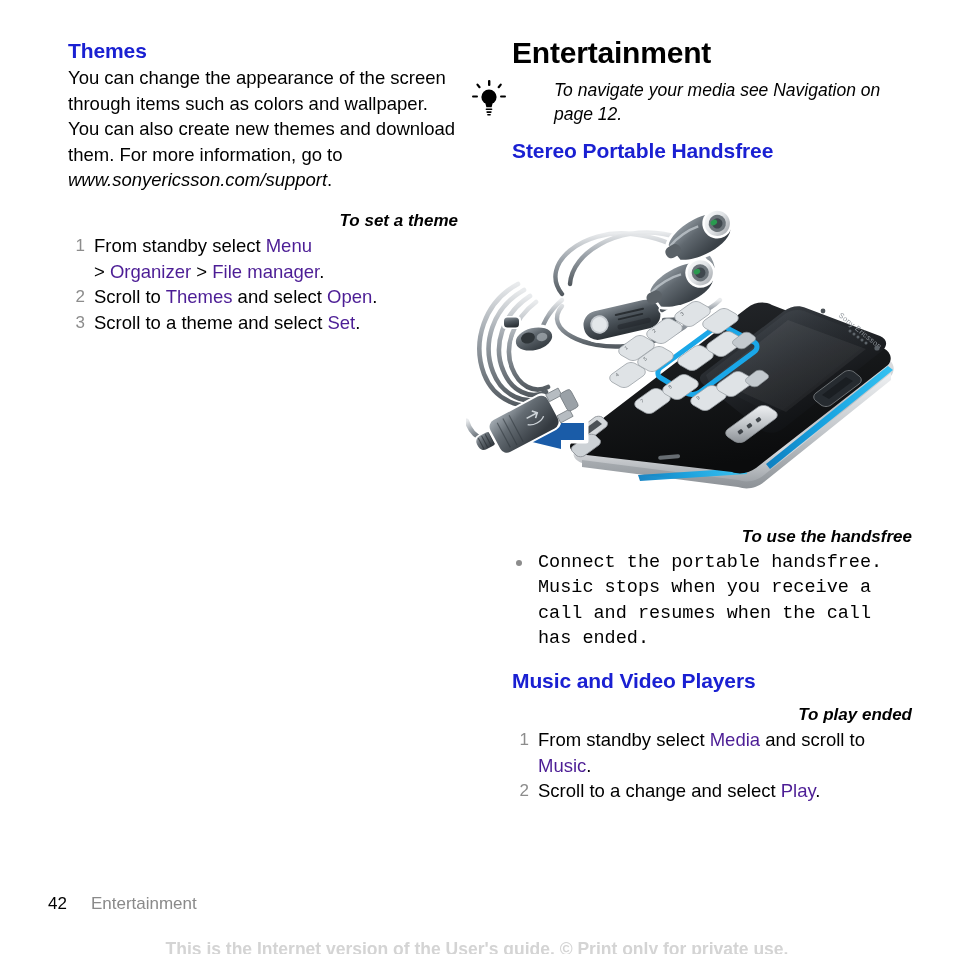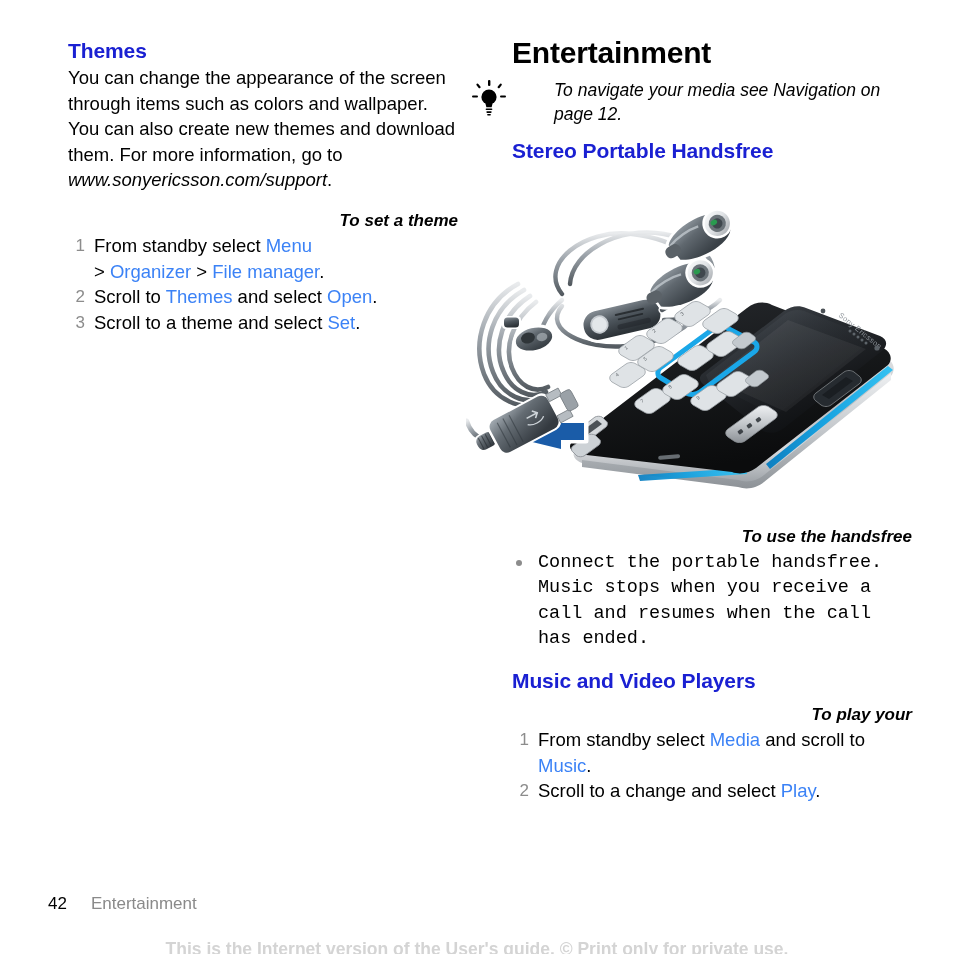--- a/index.html
+++ b/index.html
@@ -69,21 +69,21 @@
     font-size: 18.5px;
     line-height: 25.5px;
     color: #000000;
     margin: 0;
   }
   .body-text em,
   .ital {
     font-style: italic;
   }
   .lnk {
-    color: #3b82f6;
+    color: #4c1d95;
     font-style: normal;
   }
   .gt { color: #000000; }
 
   
   .tip {
     position: relative;
     padding-left: 42px;
     margin: 6px 0 0 0;
     min-height: 40px;
@@ -595,21 +595,21 @@
         <span class="dot"></span><span>Connect the portable handsfree. Music stops when you receive a call and resumes when the call has ended.</span>
       </li>
     </ul>
 
     <div class="sp-18"></div>
 
     <h2 class="h2">Music and Video Players</h2>
 
     <div class="sp-10"></div>
 
-    <h3 class="h3">To play your</h3>
+    <h3 class="h3">To play ended</h3>
 
     <ol class="steps">
       <li>
         <span class="num">1</span><span>From standby select </span><span class="lnk">Media</span><span> and scroll to </span><span class="lnk">Music</span><span>.</span>
       </li>
       <li>
         <span class="num">2</span><span>Scroll to a change and select </span><span class="lnk">Play</span><span>.</span>
       </li>
     </ol>
   </div>

